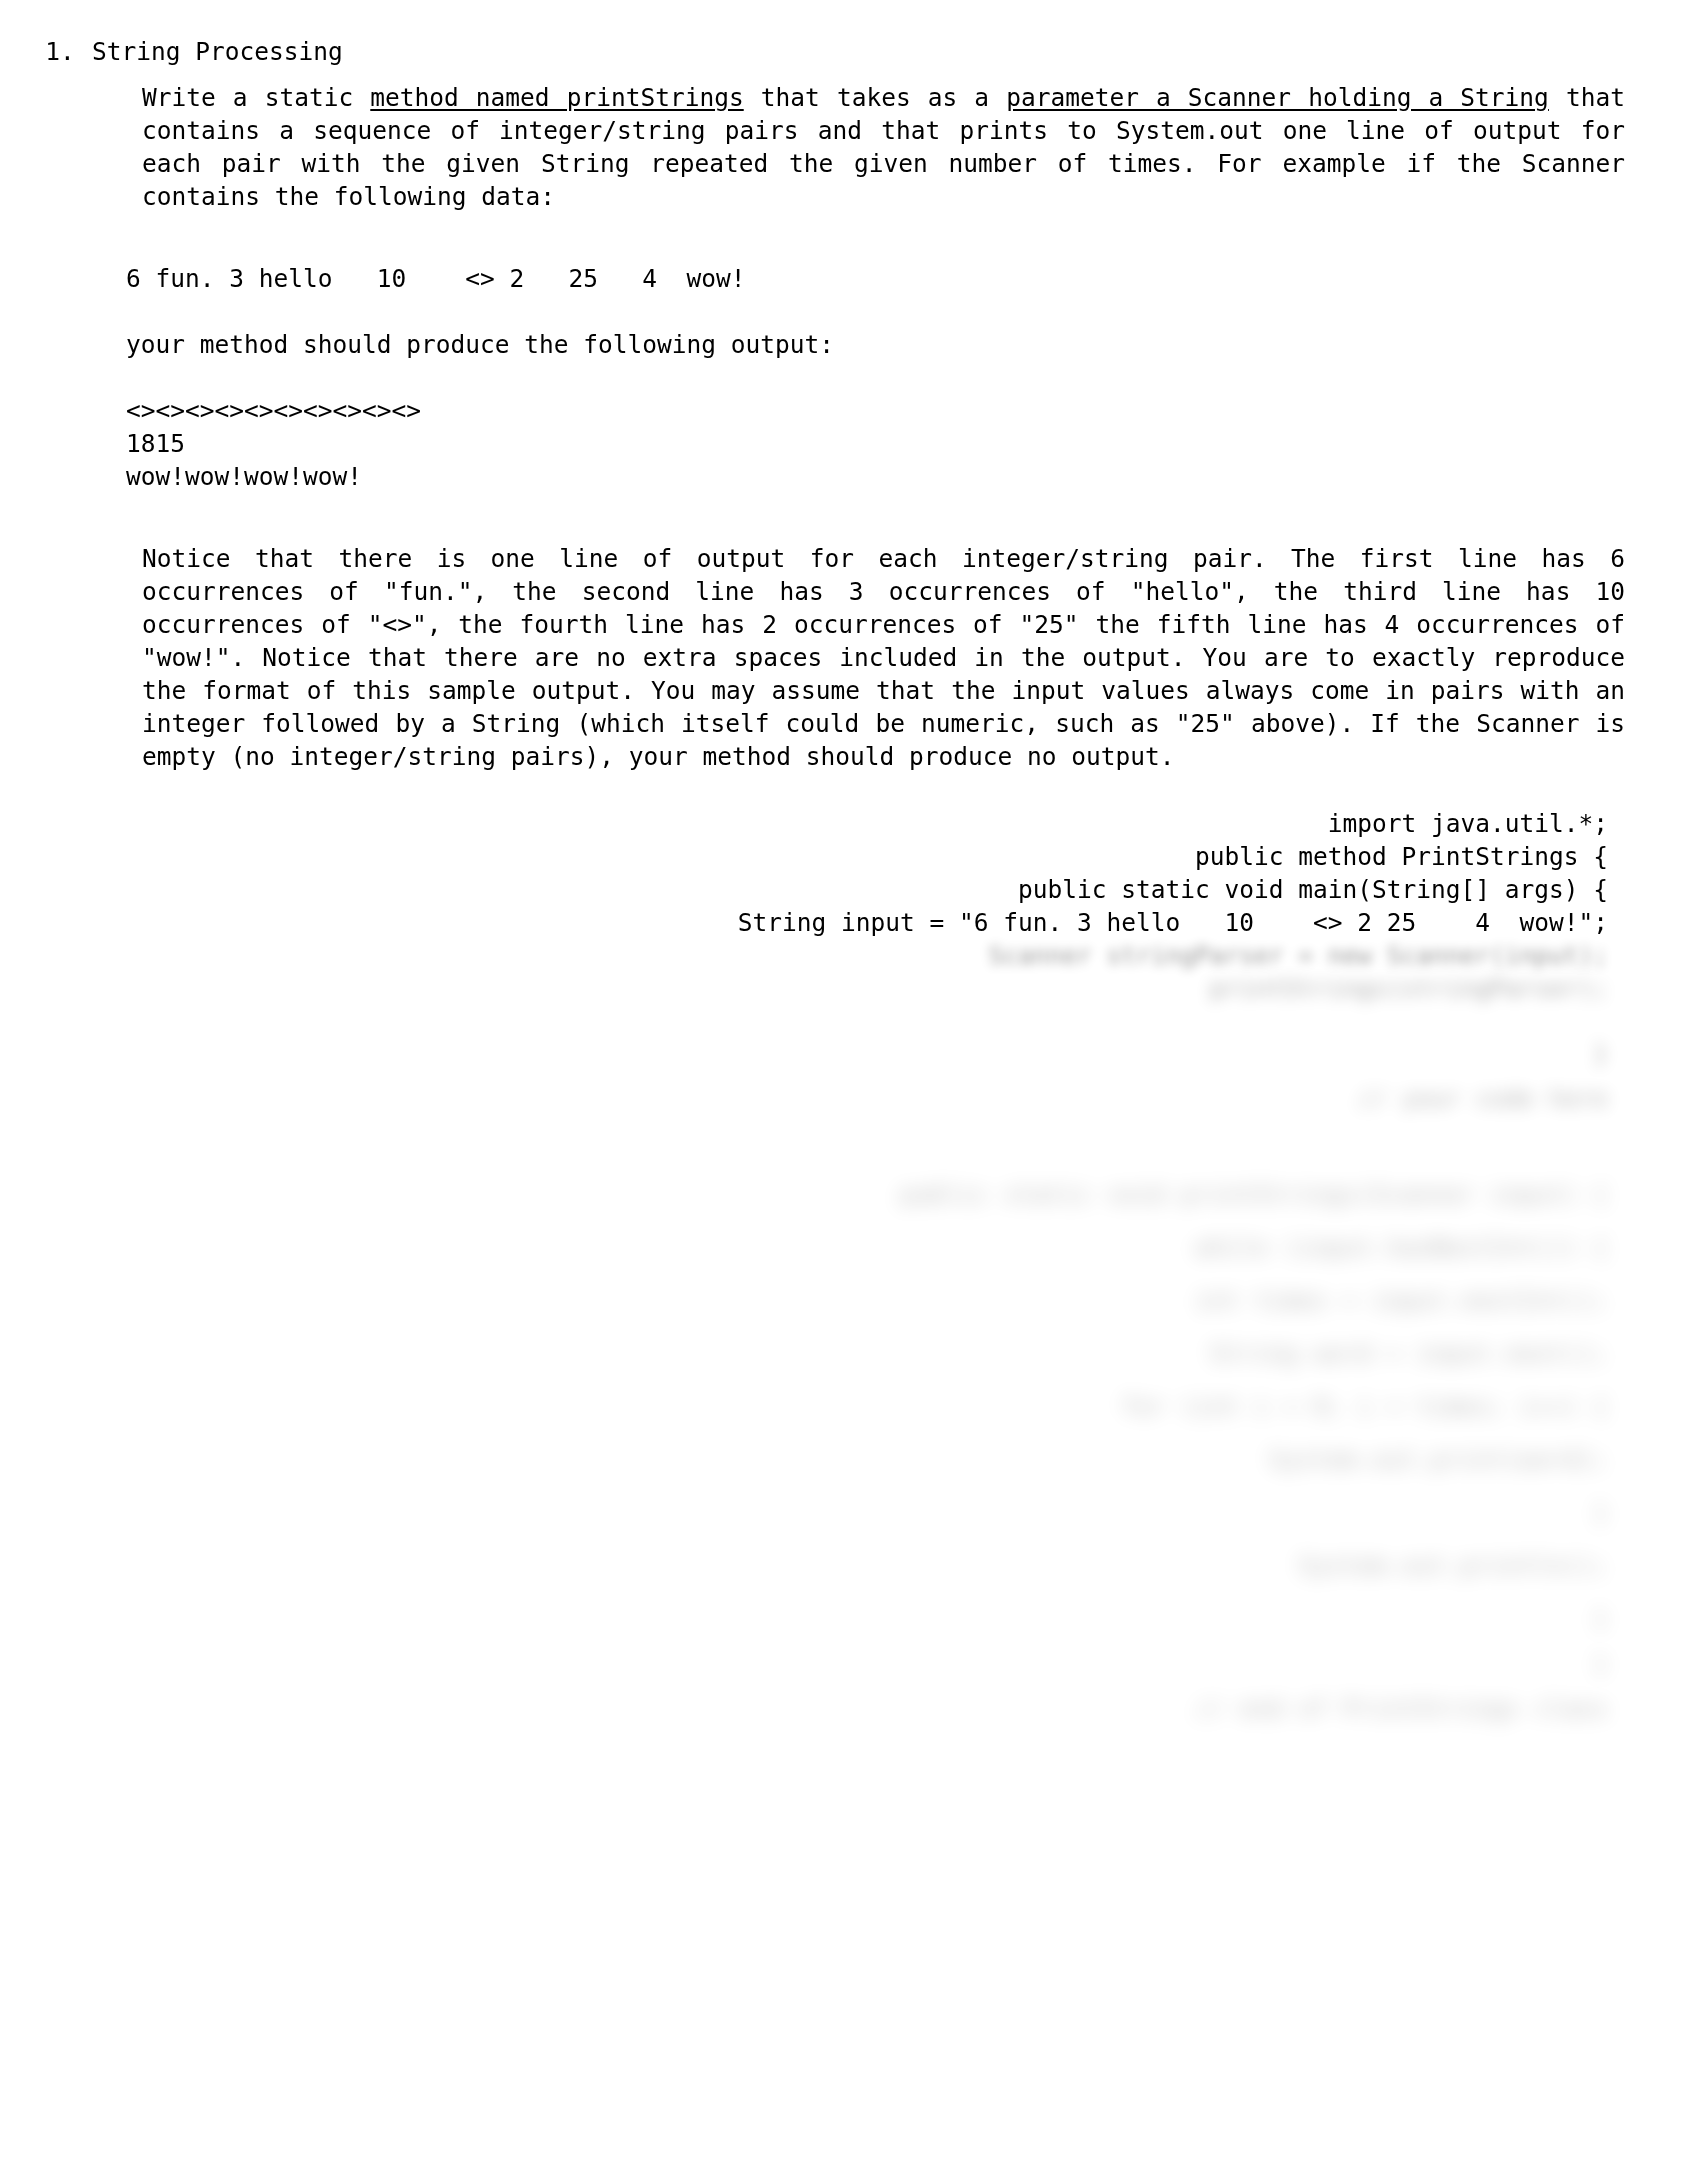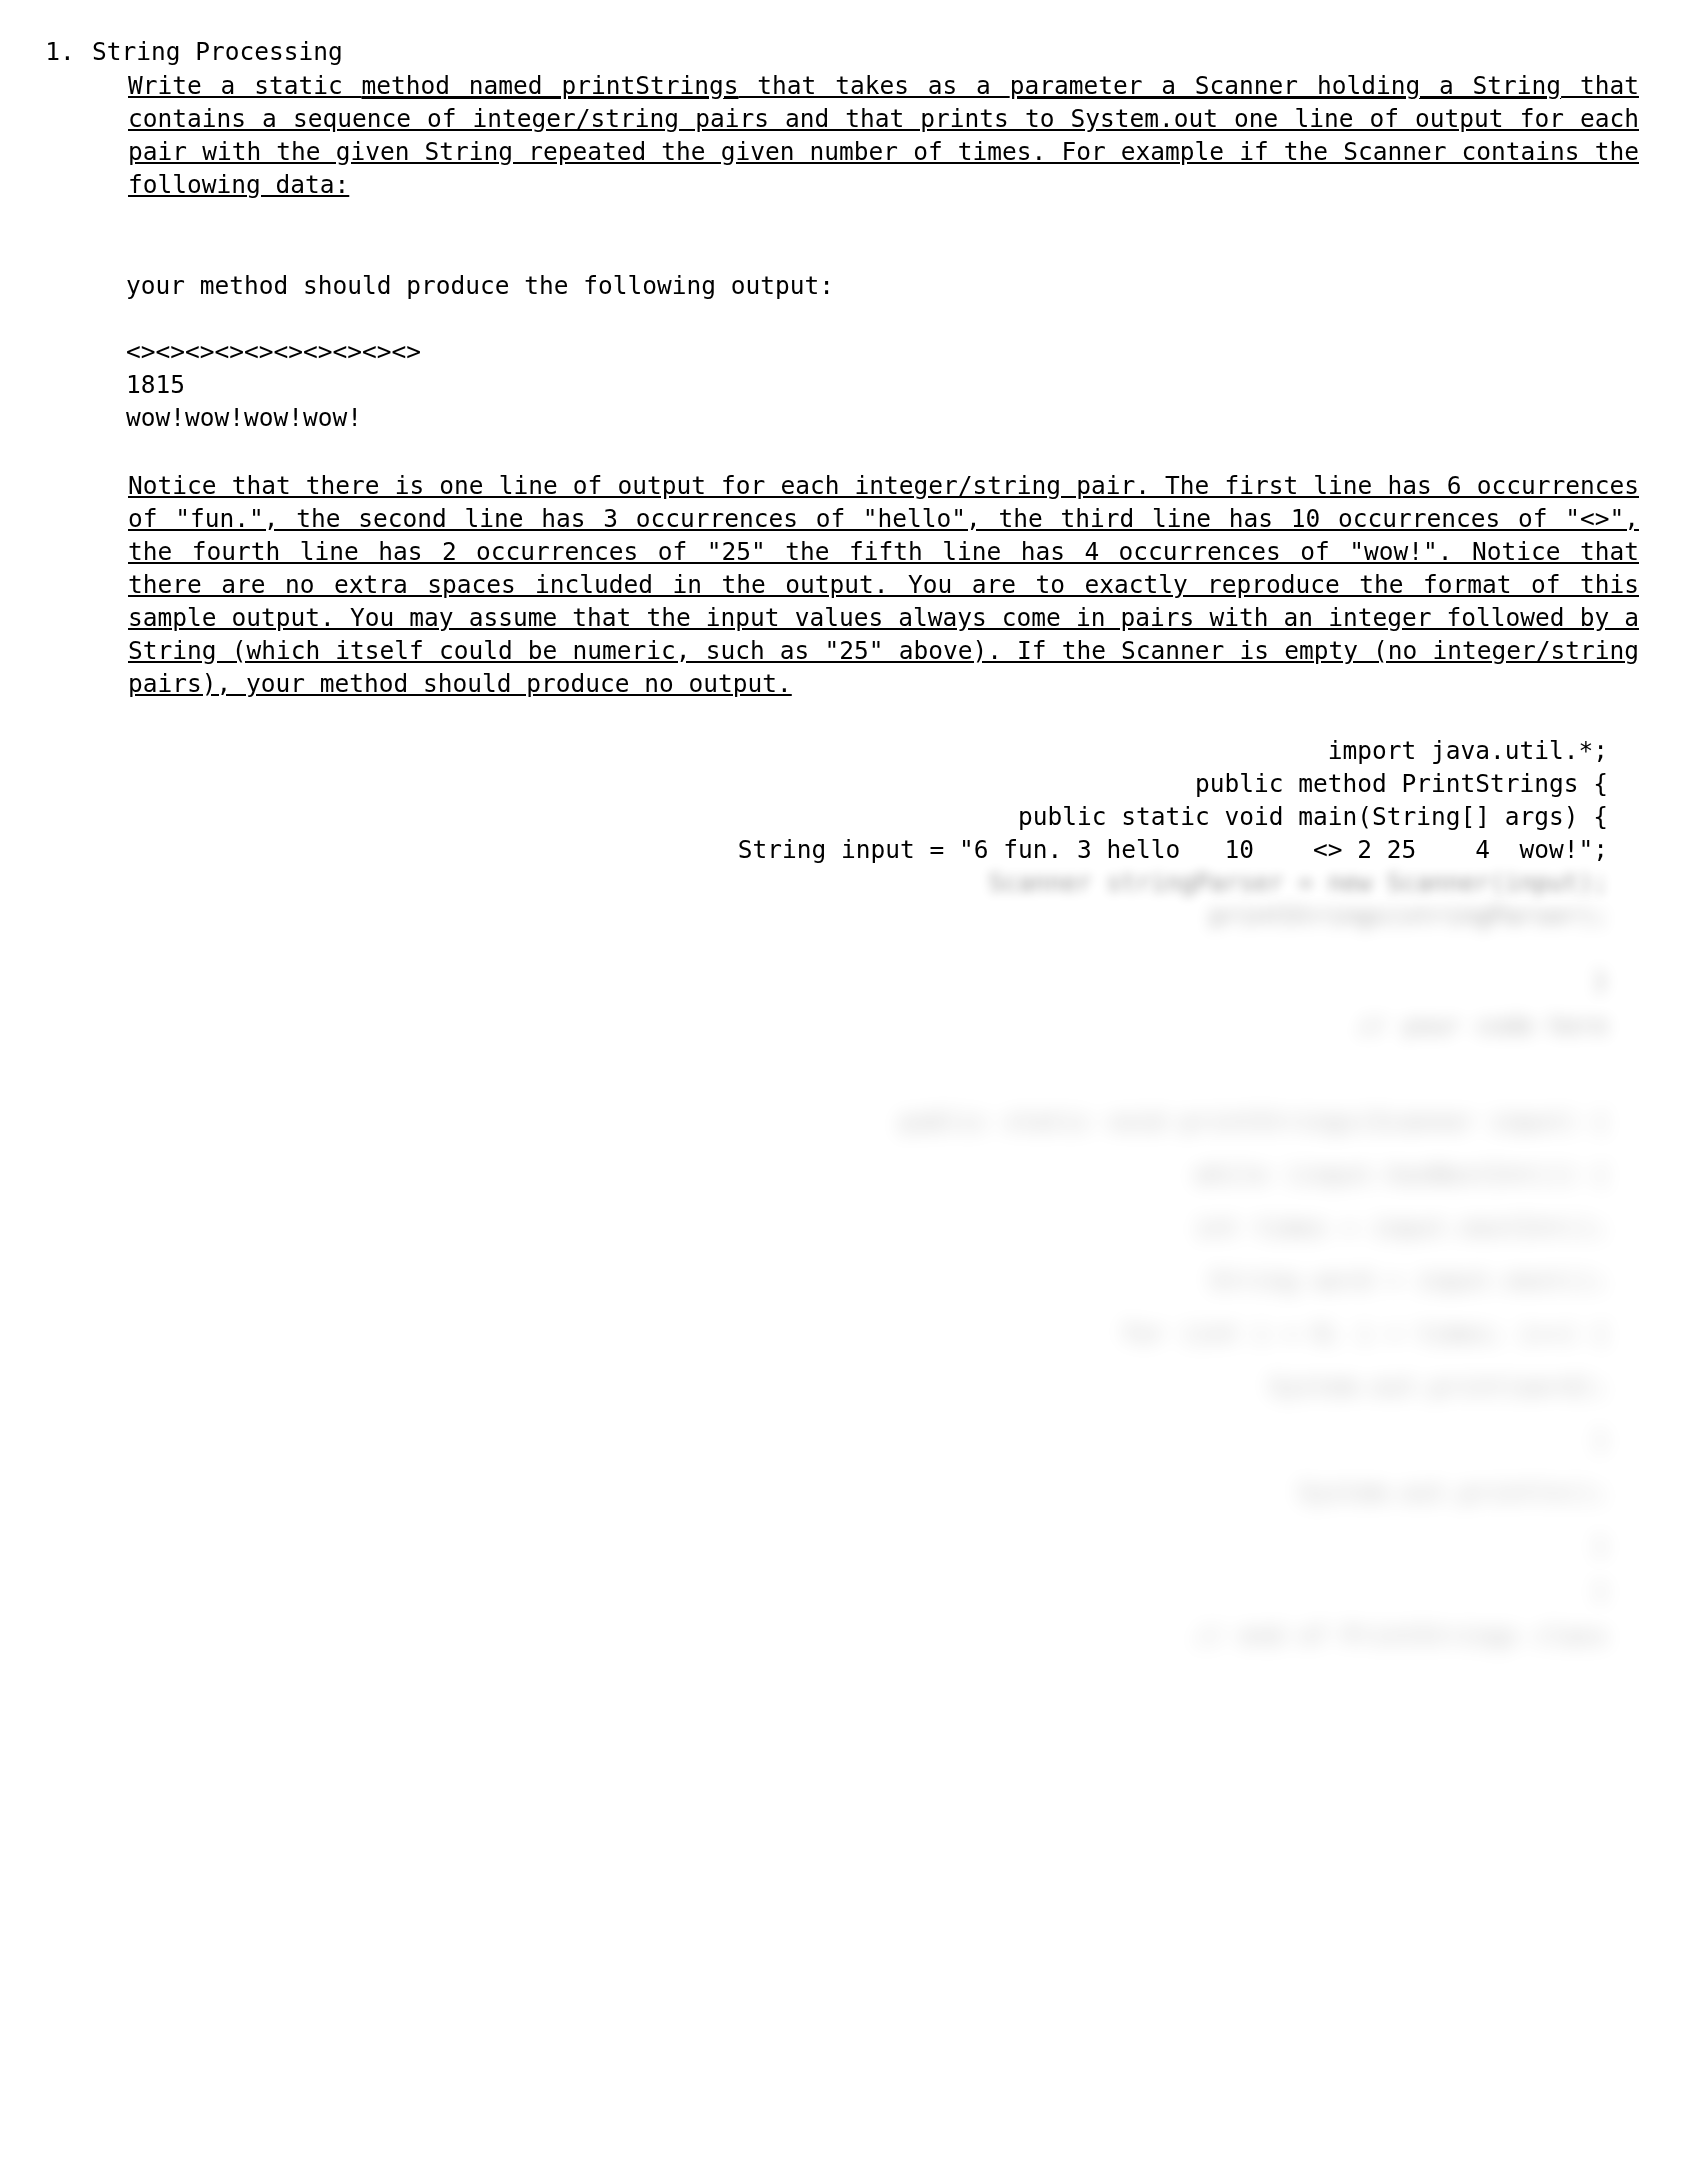--- a/index.html
+++ b/index.html
@@ -47,22 +47,21 @@
   .body-block {
     margin-left: 86px;
     width: 1515px;
   }
   .para {
     font-size: 24.5px;
     line-height: 33px;
     text-align: justify;
     text-justify: inter-word;
     white-space: normal;
-    margin: 2px;
-    text-decoration: underline;
+    margin: 16px;
   }
   .para .u {
     text-decoration: underline;
     text-underline-offset: 3.3px;
   }
   .spacer-line { height: 33px; }
 
   
   pre.sample {
     font-family: "DejaVu Sans Mono", "Liberation Mono", monospace;
@@ -115,20 +114,21 @@
     <span class="problem-number">1.</span>
     <span class="problem-title">String Processing</span>
   </div>
 
   <div class="body-block">
 
     <p class="para"><span>Write a static </span><span class="u">method named printStrings</span><span> that takes as a </span><span class="u">parameter a Scanner holding a String</span><span> that contains a sequence of integer/string pairs and that prints to System.out one line of output for each pair with the given String repeated the given number of times.  For example if the Scanner contains the following data:</span></p>
 
     <div class="spacer-line"></div>
 
+    <pre class="sample">6 fun. 3 hello   10    &lt;&gt; 2   25   4  wow!</pre>
 
     <div class="spacer-line"></div>
 
     <pre class="sample">your method should produce the following output:</pre>
 
     <div class="spacer-line"></div>
 
     <pre class="sample">&lt;&gt;&lt;&gt;&lt;&gt;&lt;&gt;&lt;&gt;&lt;&gt;&lt;&gt;&lt;&gt;&lt;&gt;&lt;&gt;</pre>
     <pre class="sample">1815</pre>
     <pre class="sample">wow!wow!wow!wow!</pre>

